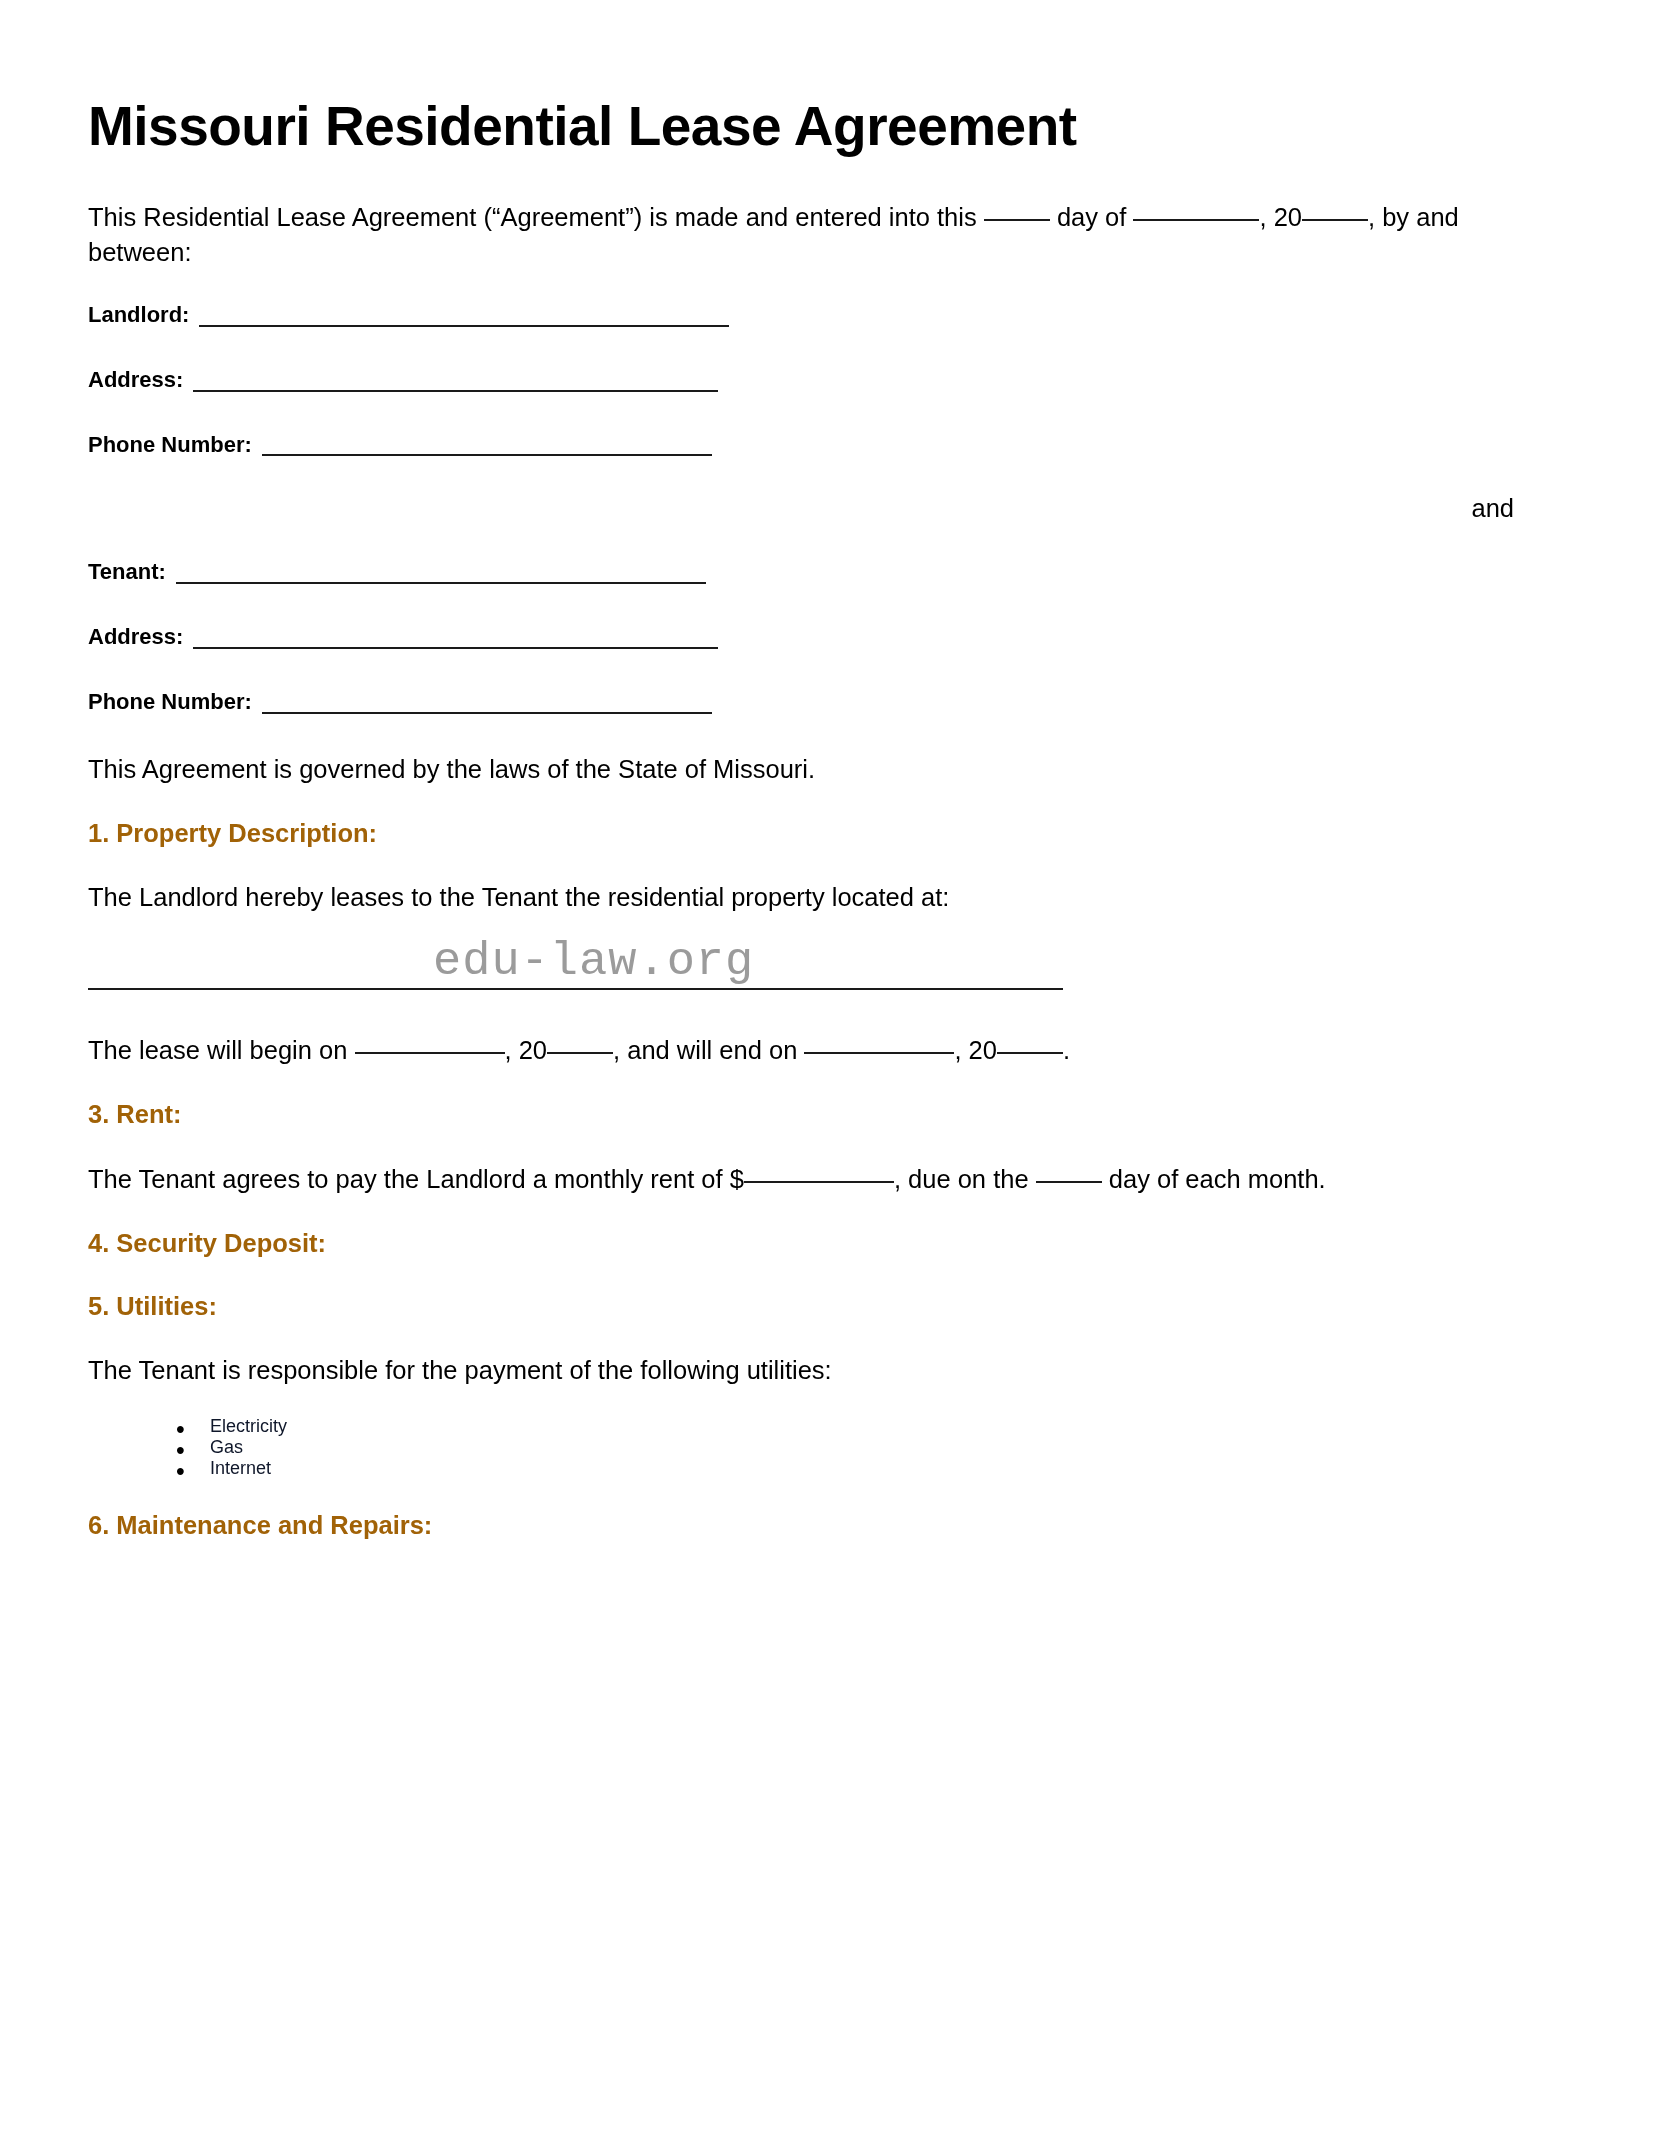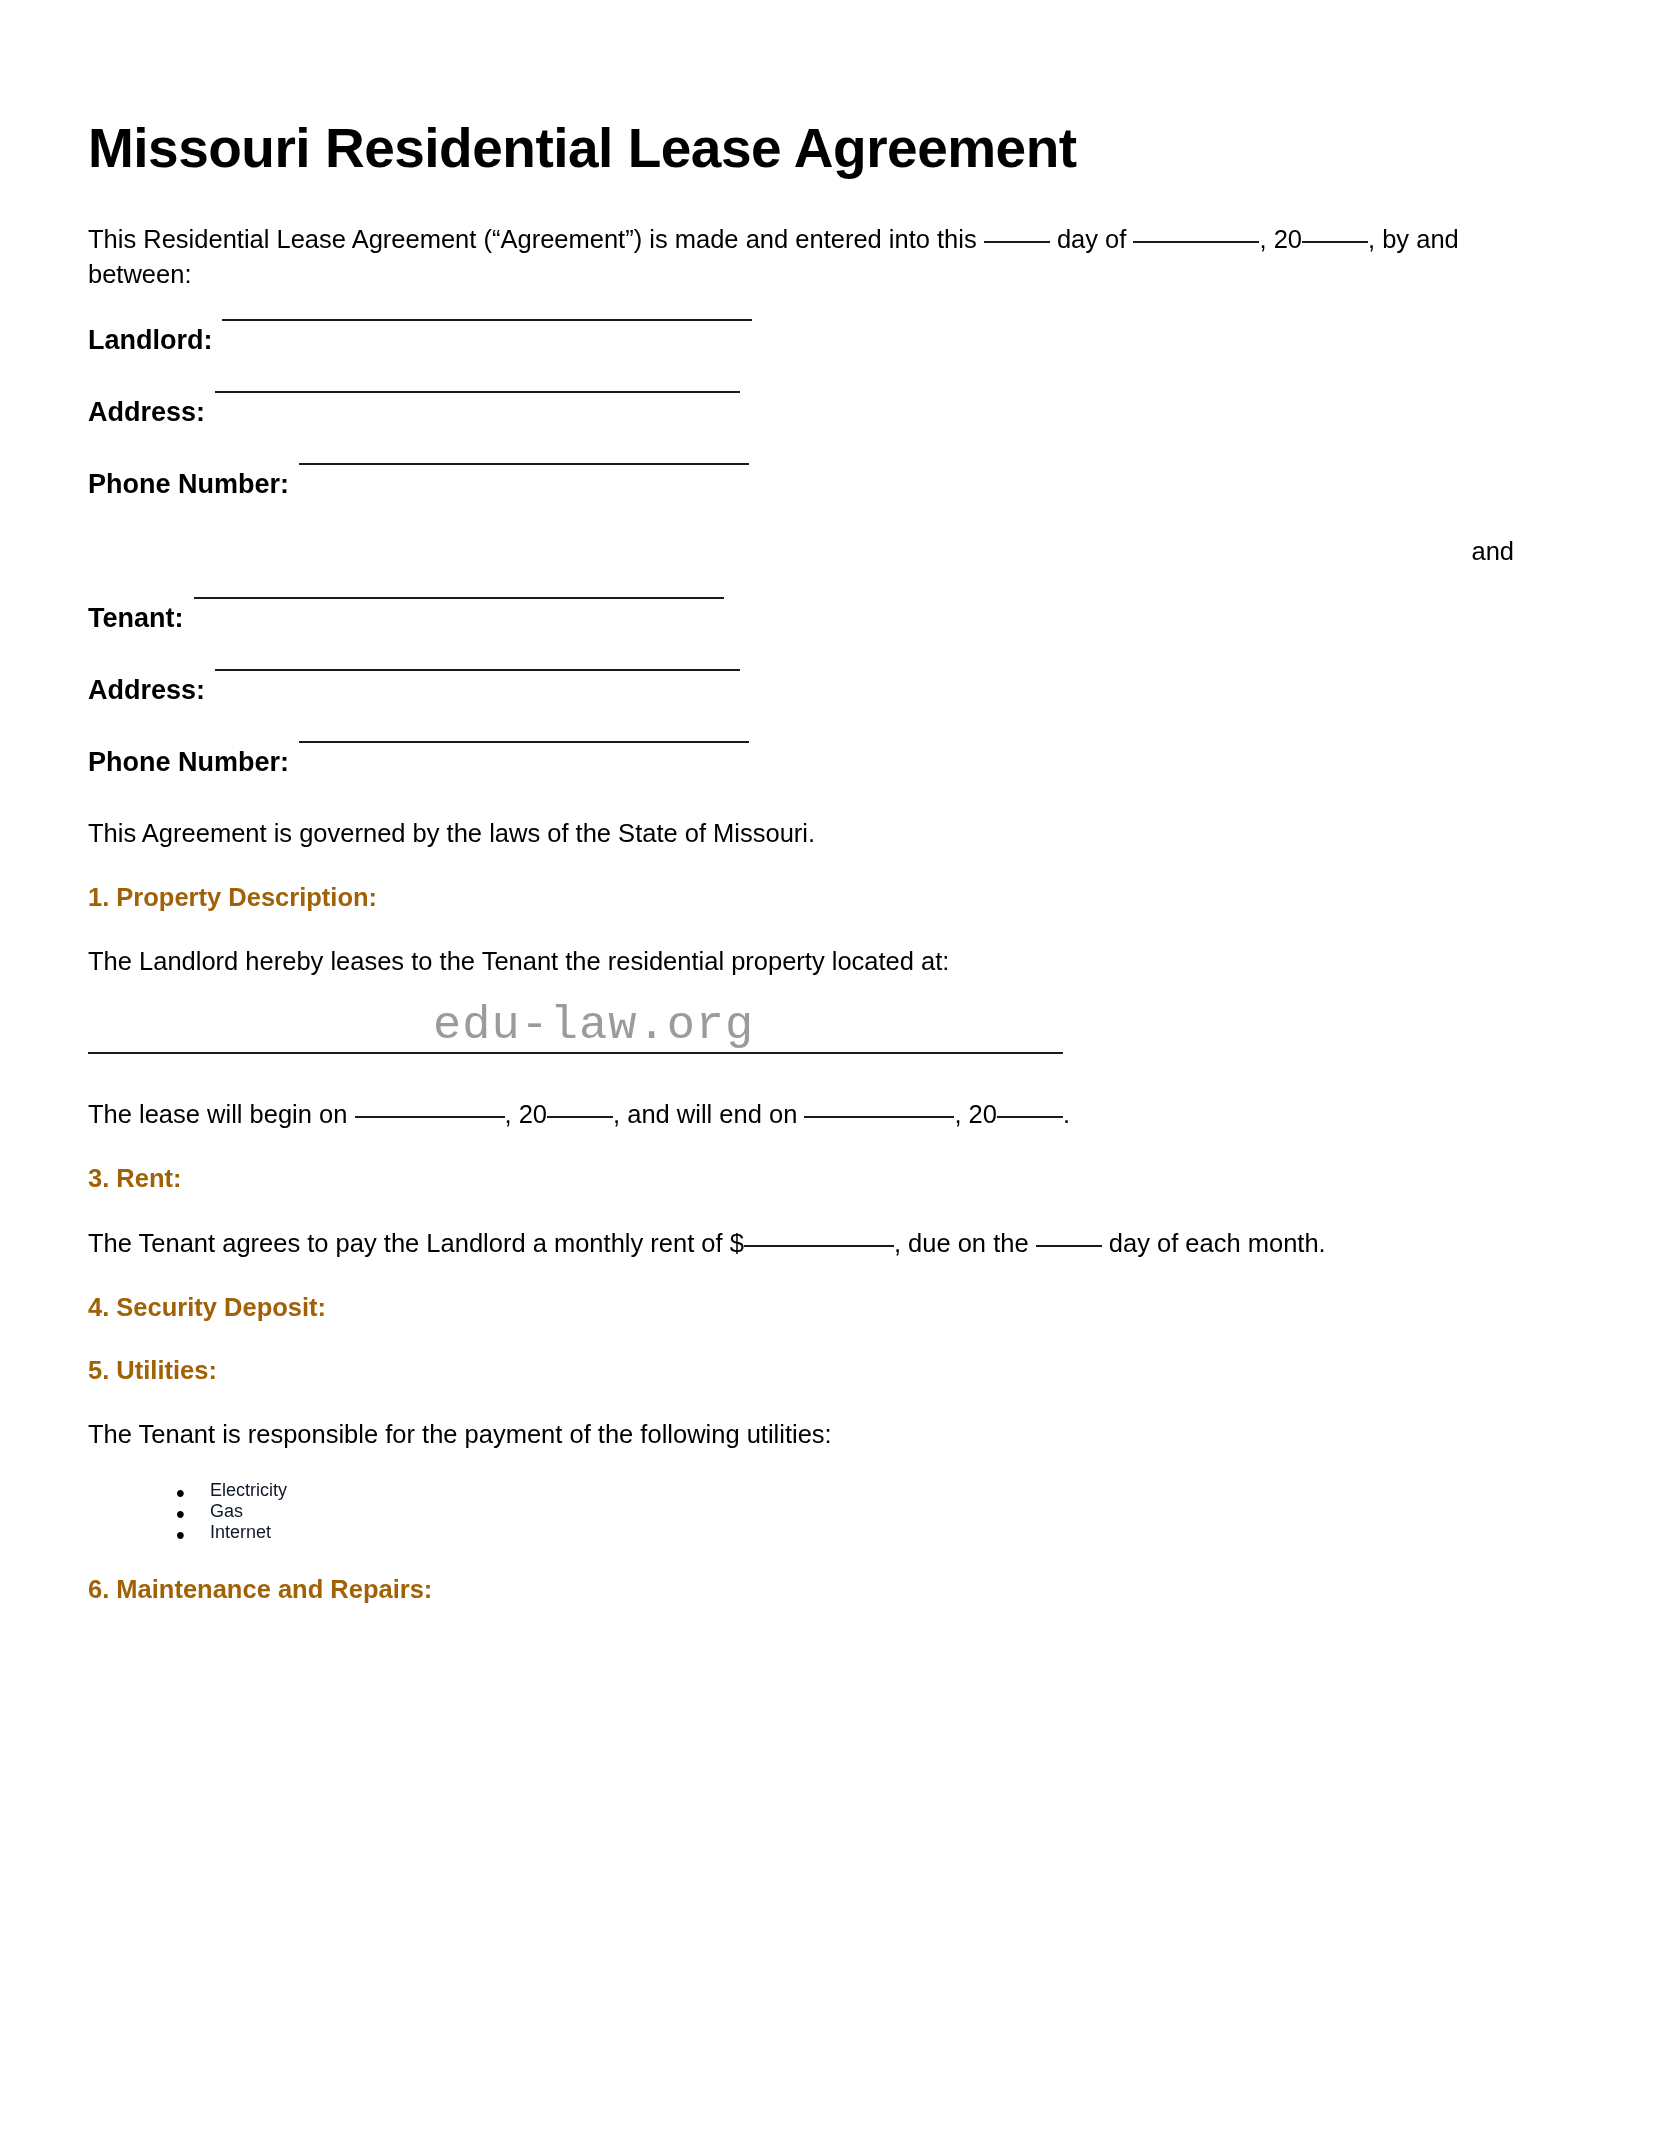--- a/index.html
+++ b/index.html
@@ -12,48 +12,49 @@
     height: 2154px;
     font-family: "Liberation Sans", sans-serif;
     color: #000000;
     -webkit-font-smoothing: antialiased;
   }
   .page {
     position: relative;
     width: 1664px;
     height: 1704px;
     box-sizing: border-box;
-    padding: 118px 150px 0 88px;
+    padding: 68px 150px 0 88px;
     background: #ffffff;
     overflow: hidden;
+    margin-top: 28px;
   }
   .doc-title {
     font-size: 55px;
     font-weight: bold;
     line-height: 1.12;
     letter-spacing: -0.5px;
     margin: 0 0 42px 0;
     color: #000;
   }
   p.para {
     font-size: 25.5px;
     line-height: 1.38;
     margin: 0 0 30px 0;
     color: #000;
     max-width: 1430px;
   }
   p.para.tight {
     margin-bottom: 28px;
   }
   .field-row {
-    font-size: 27px;
+    font-size: 22px;
     line-height: 1.4;
     margin: 0 0 34px 0;
     display: flex;
-    align-items: flex-start;
+    align-items: flex-end;
     white-space: nowrap;
   }
   .field-label {
     font-weight: bold;
     margin-right: 10px;
   }
   .rule {
     display: inline-block;
     border-bottom: 2.5px solid #1a1a1a;
     height: 1px;

